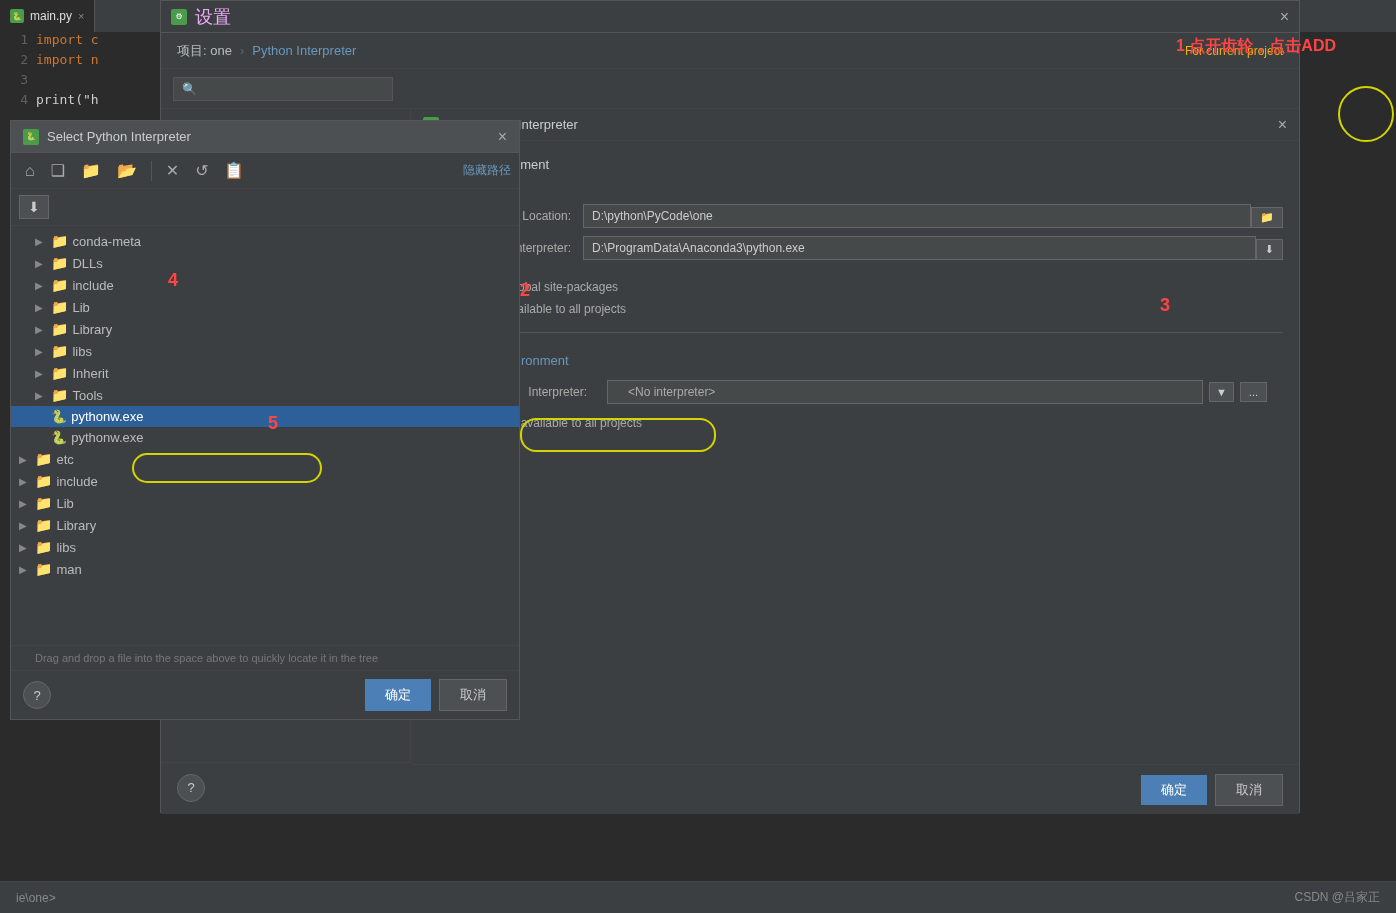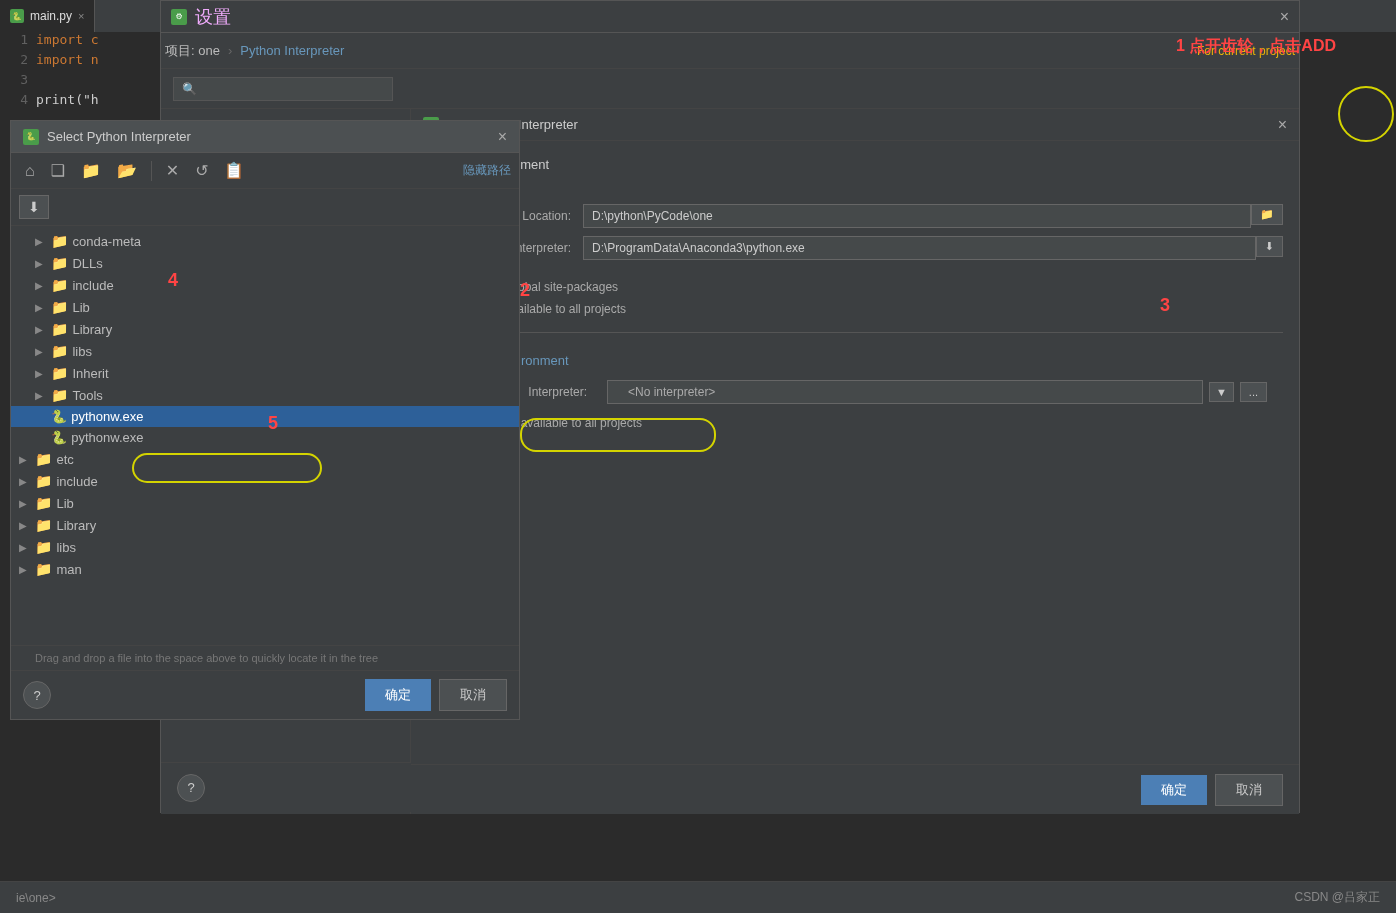--- a/index.html
+++ b/index.html
@@ -96,21 +96,21 @@
       cursor: pointer;
       font-size: 16px;
     }
 
     
     .breadcrumb-bar {
       height: 36px;
       background: #3c3f41;
       display: flex;
       align-items: center;
-      padding: 0 4px;
+      padding: 0 16px;
       border-bottom: 1px solid #444;
       gap: 8px;
       font-size: 13px;
       color: #bbb;
     }
     .breadcrumb-sep {
       color: #666;
     }
     .breadcrumb-active {
       color: #6897bb;
@@ -232,21 +232,21 @@
       align-items: center;
       padding: 0 16px 16px 40px;
       font-size: 12px;
     }
     .form-label {
       color: #aaa;
       text-align: right;
     }
     .form-value-row {
       display: flex;
-      align-items: flex-start;
+      align-items: flex-end;
       gap: 0;
     }
     .form-input {
       flex: 1;
       background: #45494a;
       border: 1px solid #666;
       color: #ccc;
       padding: 4px 8px;
       font-size: 12px;
       outline: none;

